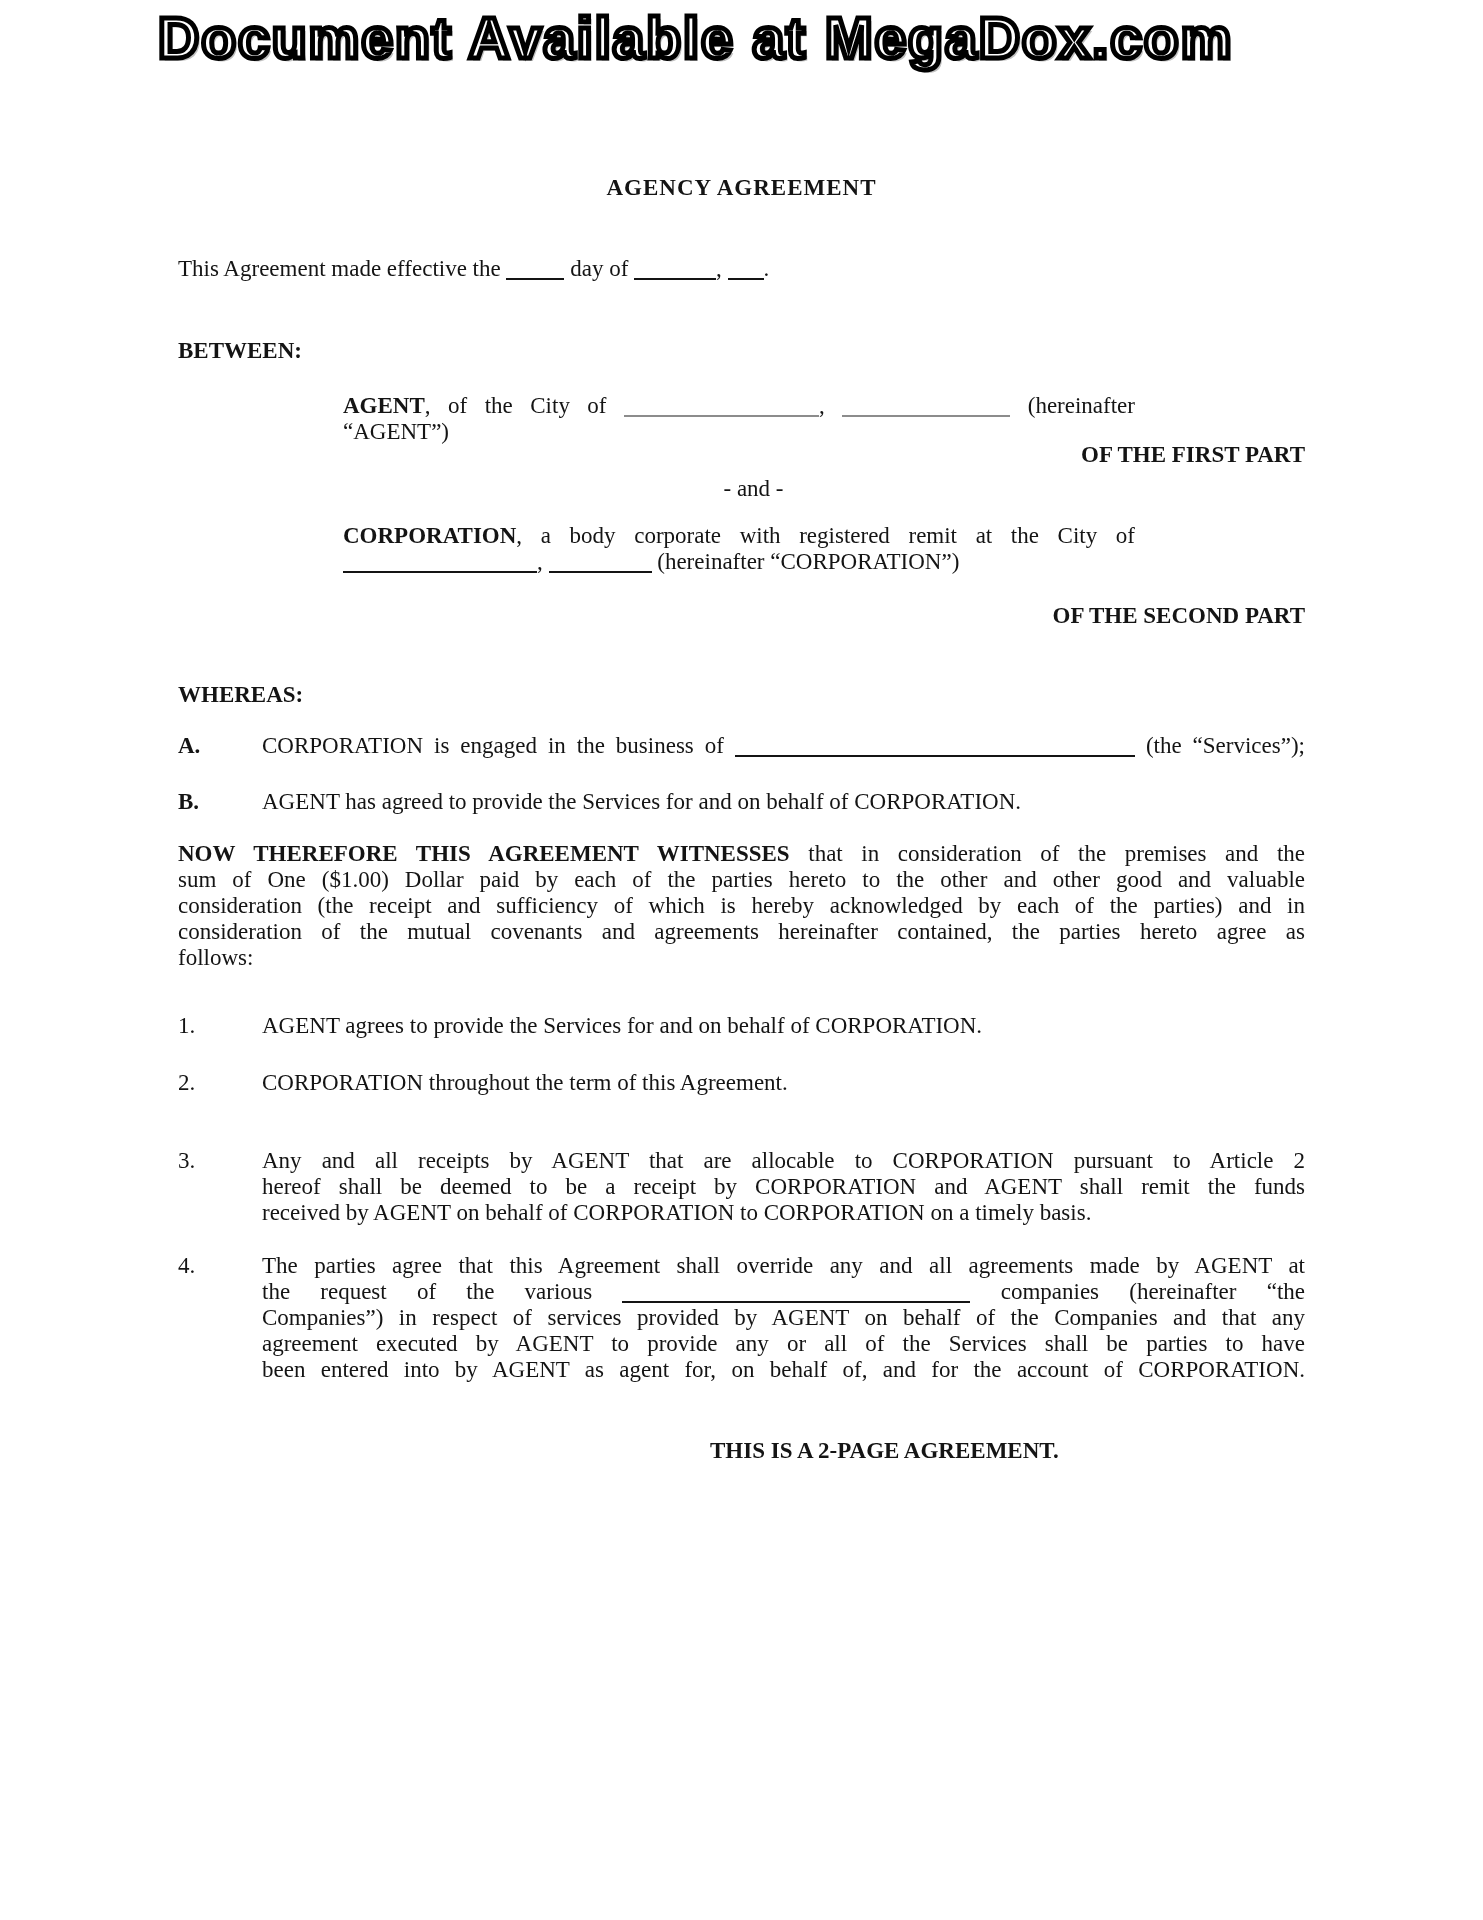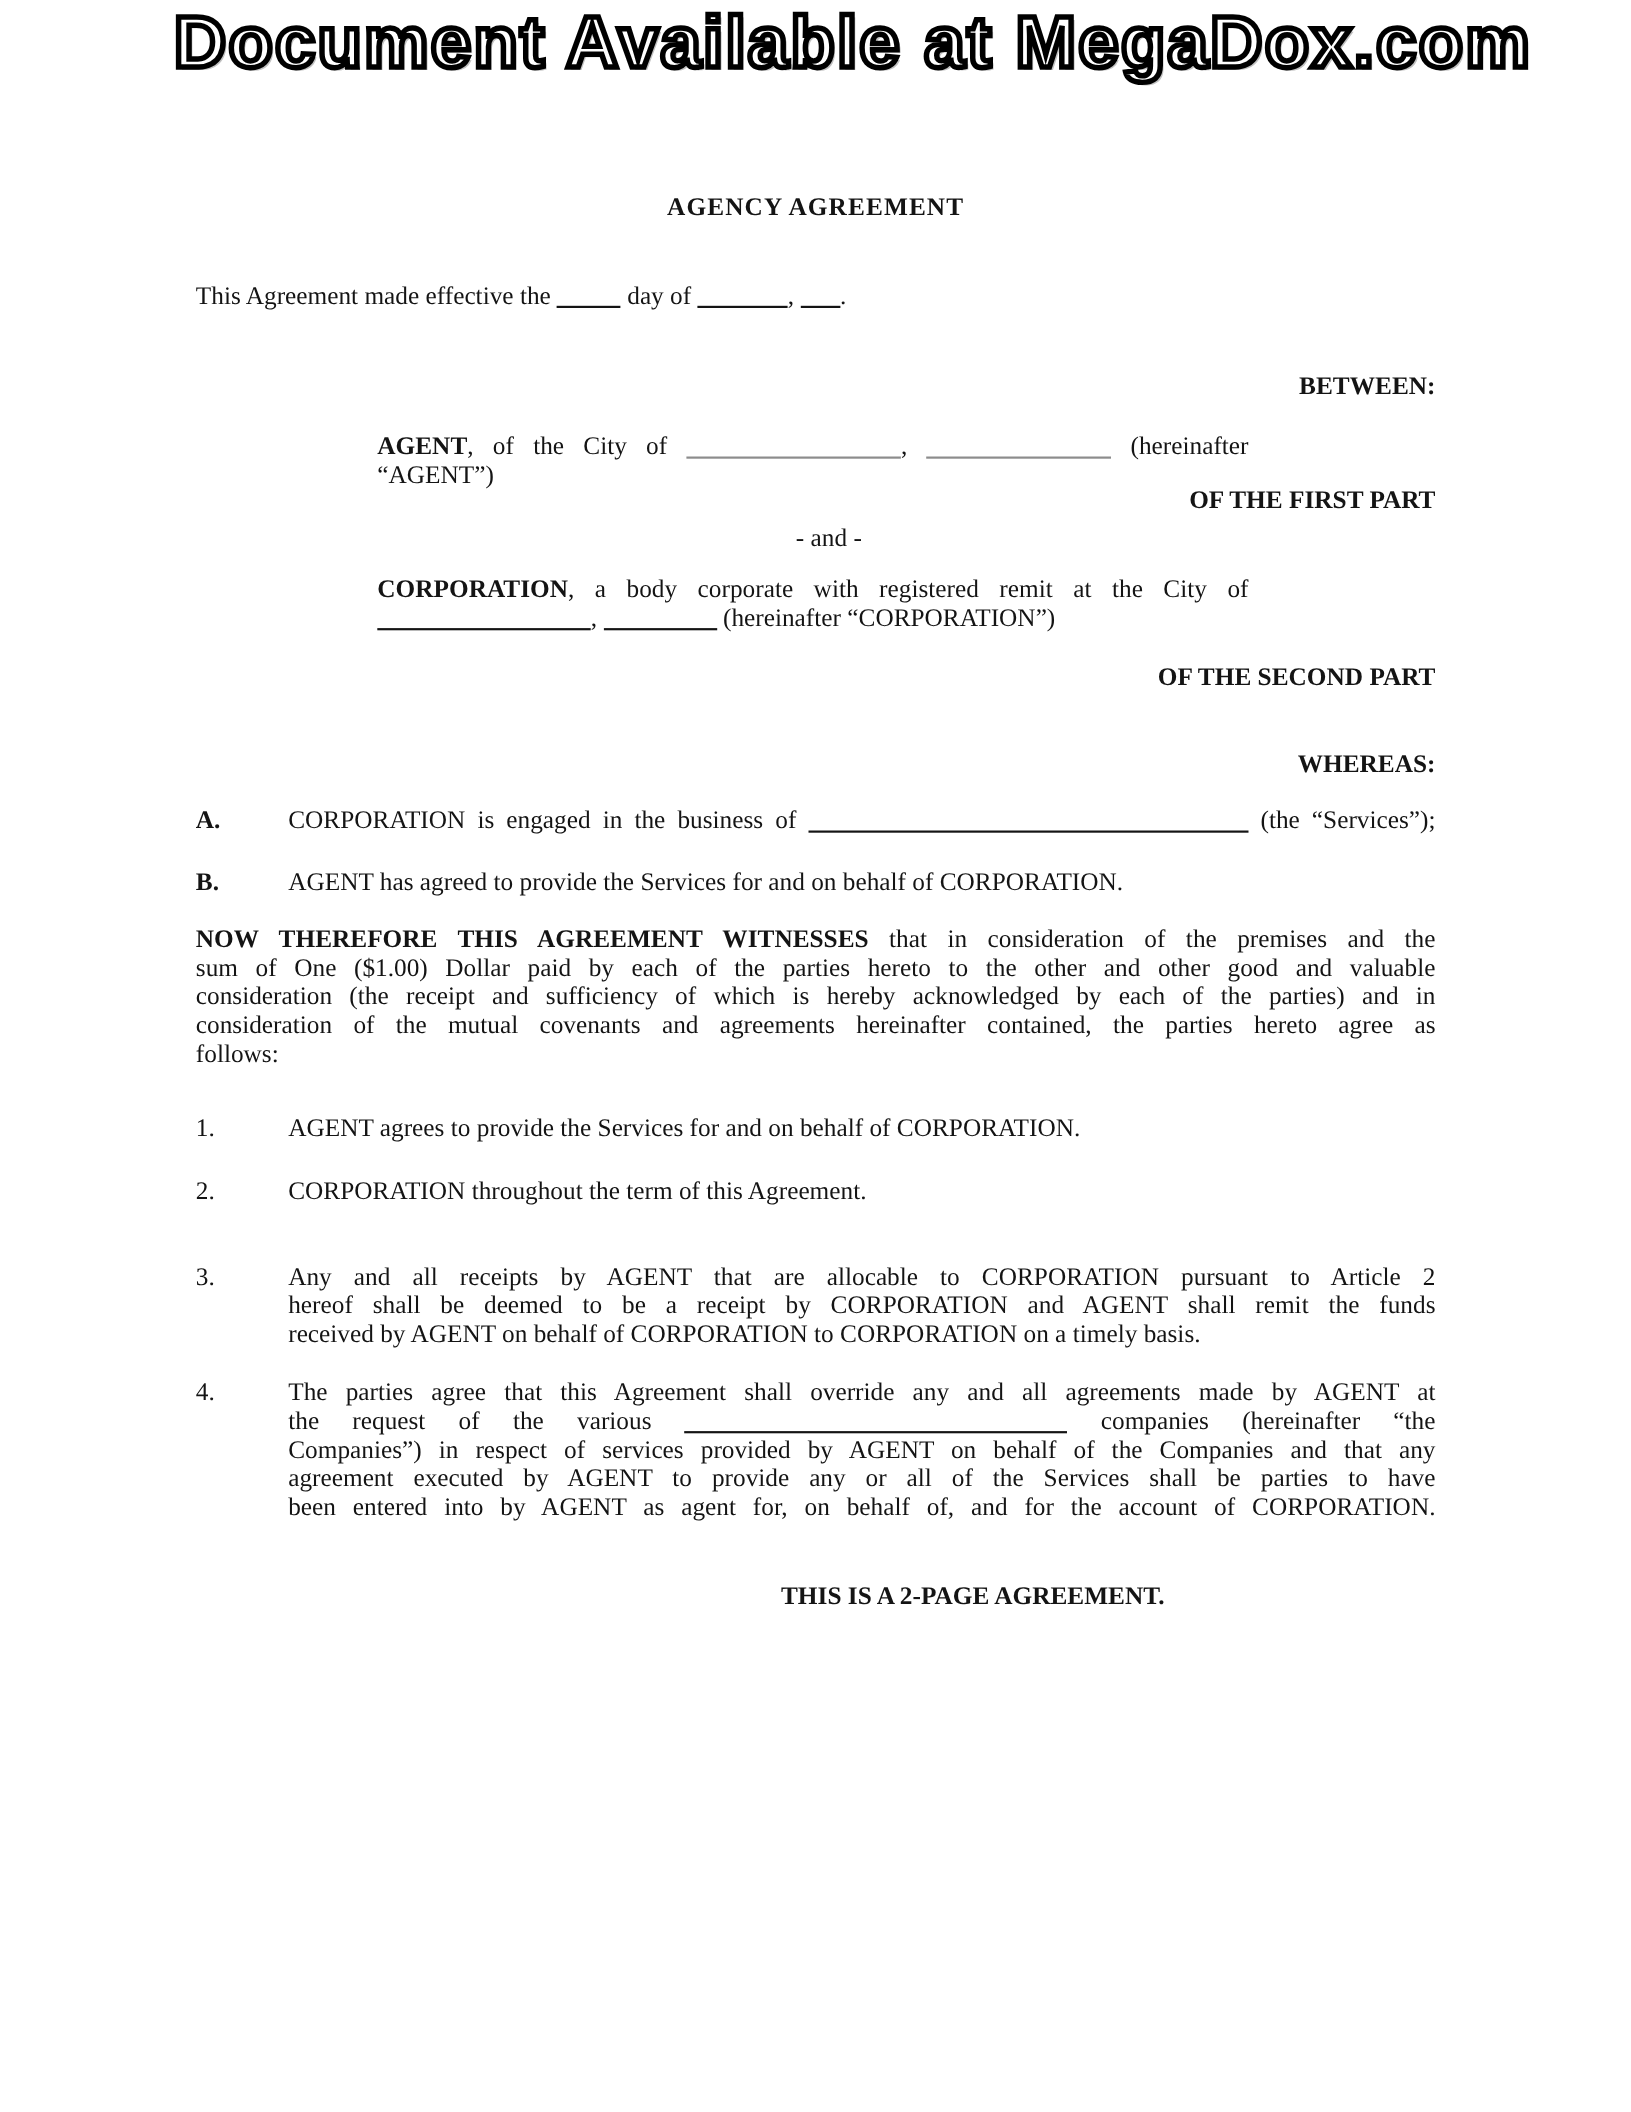--- a/index.html
+++ b/index.html
@@ -3,26 +3,26 @@
 <meta charset="utf-8">
 <style>
   html,body { margin:0; padding:0; background:#e8e8e8; }
   .page {
     position:relative; width:1483px; height:1920px; margin:0 auto;
     background:#ffffff; overflow:hidden;
     font-family:"Liberation Serif", serif;
     font-size:23px; line-height:26px; color:#141414;
   }
   .abs { position:absolute; }
-  .b { font-weight:bold;text-align:right; }
+  .b { font-weight:bold; }
   
   .banner {
     position:absolute; left:158px; top:2px;
     font-family:"Liberation Sans", sans-serif;
-    font-weight:bold; font-size:66px; line-height:72px; letter-spacing:2px;
+    font-weight:bold; font-size:57px; line-height:72px; letter-spacing:2px;
     white-space:nowrap;
     color:#ffffff;
     -webkit-text-stroke:5px #000000;
     text-shadow:3px 3px 0 #c2c2c2;
   }
   @supports not (-webkit-text-stroke:1px #000) { .banner { color:#000; text-shadow:none; } }
   .title {
     position:absolute; left:178px; top:170px; width:1127px;
     text-align:center; font-weight:bold; font-size:23px; line-height:36px;
     letter-spacing:1px;

